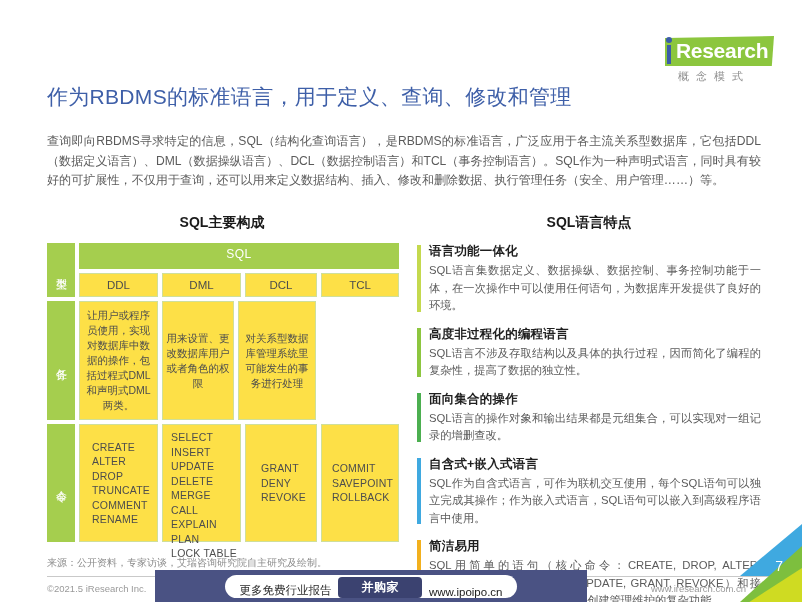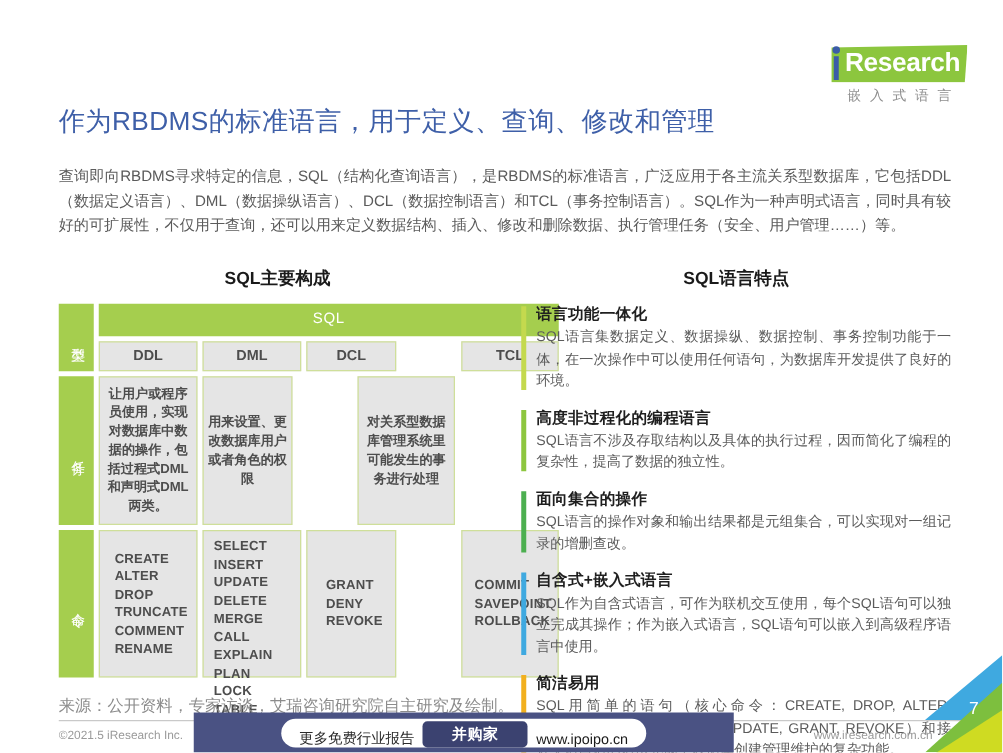--- a/index.html
+++ b/index.html
@@ -156,47 +156,46 @@
     letter-spacing: 1px;
     text-orientation: upright;
   }
   .row-cells {
     flex: 1;
     display: flex;
     gap: 4px;
   }
   .cell {
     border: 1px solid #cfdf9a;
-    background: #e5e5e5;
+    background: #fde047;
     font-size: 10.5px;
     line-height: 15px;
     color: #4d4d4d;
     text-align: center;
     padding: 5px 3px;
     display: flex;
     align-items: center;
     justify-content: center;
     box-sizing: border-box;
-    font-weight: bold;
   }
   .cell.cmd {
     align-items: flex-start;
     text-align: left;
     padding-left: 8px;
     font-size: 10.5px;
     line-height: 14.5px;
     letter-spacing: 0.2px;
   }
   .cell.cmd.mid {
     align-items: center;
   }
   .c1 { flex: 0 0 79px; }
   .c2 { flex: 0 0 79px; }
   .c3 { flex: 0 0 72px; }
-  .c4 { flex: 0 0 78px; margin-left: 48px; }
+  .c4 { flex: 0 0 78px; }
 
   .sql-banner {
     flex: 1;
     background: #a5ce4e;
     color: #ffffff;
     font-size: 12px;
     text-align: center;
     padding: 4px 0;
     letter-spacing: 0.5px;
   }
@@ -231,21 +230,21 @@
     line-height: 17.5px;
     color: #5b5b5b;
     text-align: justify;
   }
 
   
   .source {
     position: absolute;
     left: 47px;
     top: 556px;
-    font-size: 13px;
+    font-size: 10px;
     color: #8c8c8c;
   }
   .footer-rule {
     position: absolute;
     left: 47px;
     right: 30px;
     top: 576px;
     height: 1px;
     background: #c9c9c9;
   }
@@ -357,21 +356,21 @@
 
   <div class="subtitle">作为RBDMS的标准语言，用于定义、查询、修改和管理</div>
 
   <div class="logo">
     <div class="logo-mark">
       <div class="logo-green"></div>
       <div class="logo-i-dot"></div>
       <div class="logo-i-stem"></div>
       <div class="logo-word">Research</div>
     </div>
-    <div class="logo-cn">嵌入式语言</div>
+    <div class="logo-cn">概念模式</div>
   </div>
 
   <div class="intro">查询即向RBDMS寻求特定的信息，SQL（结构化查询语言），是RBDMS的标准语言，广泛应用于各主流关系型数据库，它包括DDL（数据定义语言）、DML（数据操纵语言）、DCL（数据控制语言）和TCL（事务控制语言）。SQL作为一种声明式语言，同时具有较好的可扩展性，不仅用于查询，还可以用来定义数据结构、插入、修改和删除数据、执行管理任务（安全、用户管理……）等。</div>
 
   <div class="panel-left">
     <div class="panel-head">SQL主要构成</div>
 
     <div class="tbl">
 
       <div class="tbl-row">

